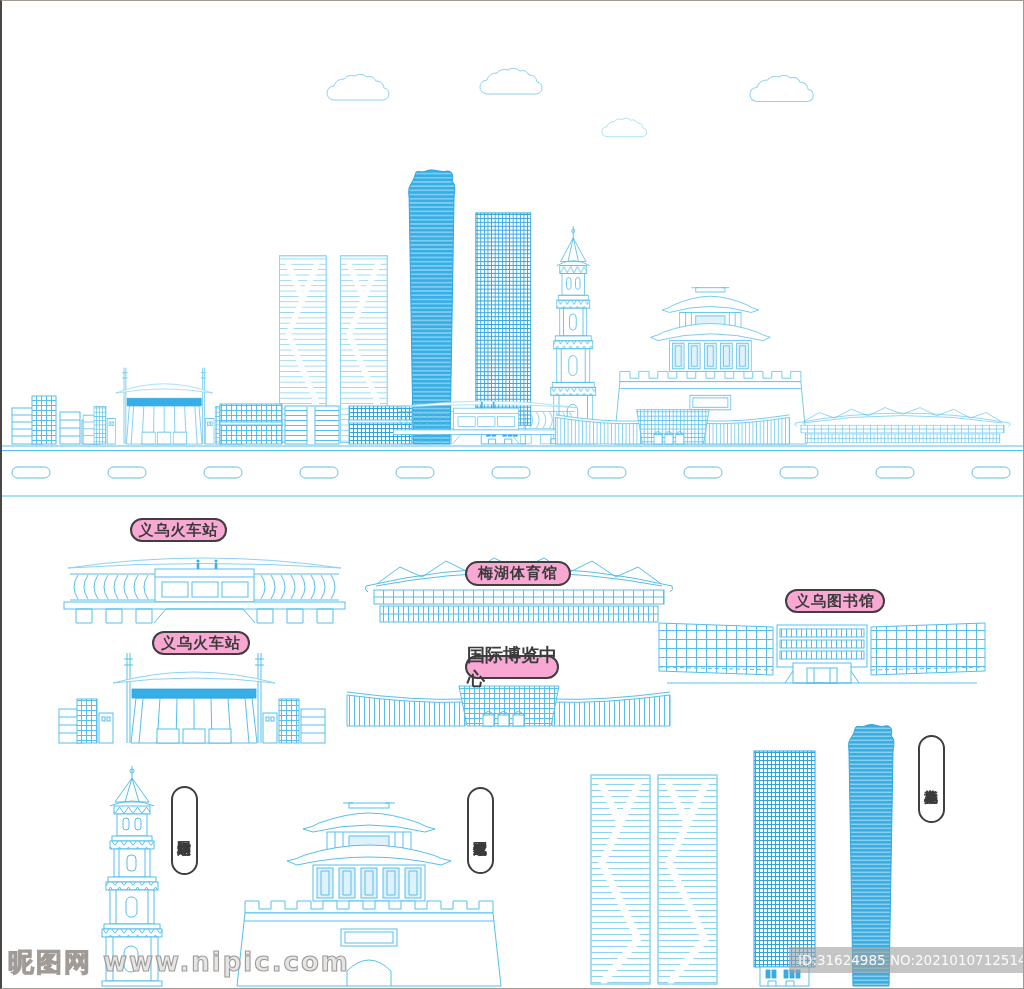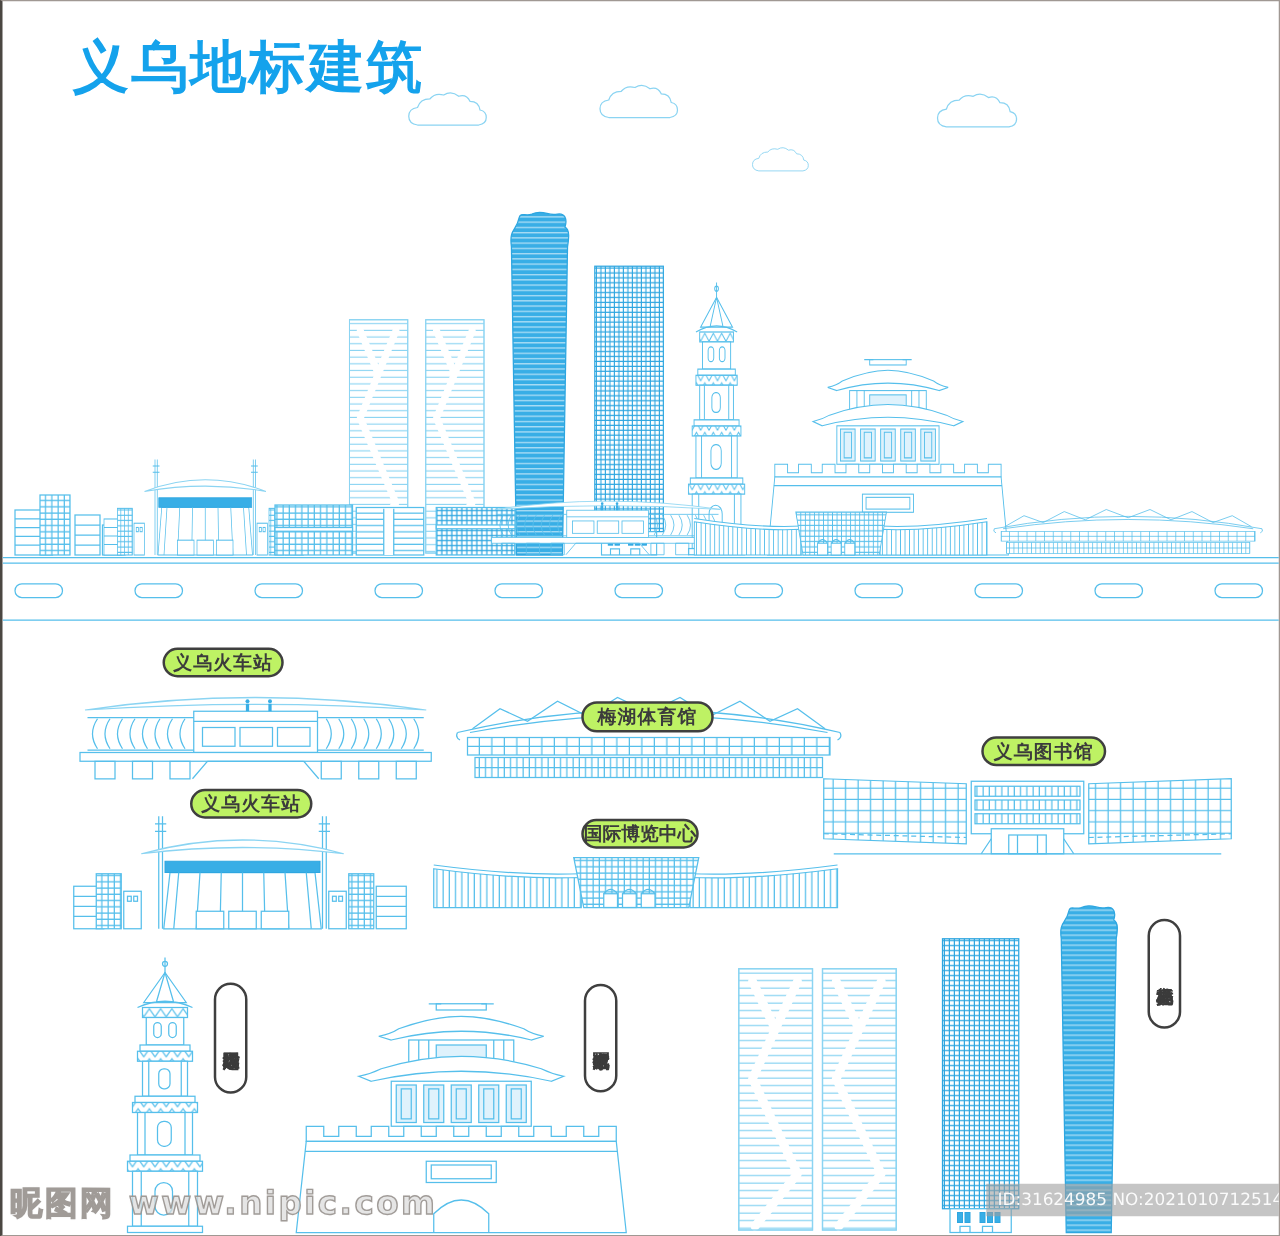--- a/index.html
+++ b/index.html
@@ -6,24 +6,24 @@
   #poster{position:relative;width:1024px;height:989px;background:#fff;overflow:hidden;
           box-sizing:border-box;border:1px solid #a09893;border-left:2px solid #4a4742;}
 
   
   .title{position:absolute;left:56px;top:28px;font-size:45px;font-weight:800;
          color:var(--accent);letter-spacing:2px;line-height:1.1;}
   .subtitle{position:absolute;left:58px;top:84px;font-size:17px;font-weight:700;
          color:var(--accent);letter-spacing:.5px;}
 
   
-  .pill{position:absolute;box-sizing:border-box;background:#bef264;border:2px solid #3f3f3f;
+  .pill{position:absolute;box-sizing:border-box;background:#f9a8d4;border:2px solid #3f3f3f;
         border-radius:13px;display:flex;align-items:center;justify-content:center;
         font-weight:700;color:var(--label-ink);font-size:15px;letter-spacing:1px;z-index:3;}
-  .pill.sm{font-size:15px;letter-spacing:0;}
+  .pill.sm{font-size:18px;letter-spacing:0;}
   .vpill{position:absolute;box-sizing:border-box;background:#fff;border:2px solid #3f3f3f;
         border-radius:14px;display:flex;align-items:center;justify-content:center;
         writing-mode:vertical-rl;text-orientation:upright;font-weight:700;
         color:var(--label-ink);font-size:13.5px;z-index:3;}
 
   
   .wm-left{position:absolute;left:6px;top:944px;z-index:5;font-size:26px;font-weight:800;
         letter-spacing:2px;color:rgba(255,255,255,.5);
         -webkit-text-stroke:1.1px rgba(152,146,142,.9);
         text-shadow:0 0 1px rgba(150,150,150,.5);white-space:nowrap;text-align:center;}
@@ -42,21 +42,20 @@
   svg .bf {fill:var(--fill-blue);stroke:var(--line-strong);stroke-width:.8;}
   svg .wd {stroke:#fff;fill:none;stroke-linecap:round;stroke-linejoin:round;}
   svg .tint{fill:#DFF2FC;stroke:var(--line);stroke-width:1;}
   .art{position:absolute;left:0;top:0;z-index:1;}
 </style>
 </head>
 <body>
 
 <div id="poster">
 
-  <div class="title">义乌地标建筑</div>
 
   <svg class="art" width="1024" height="989" viewBox="0 0 1024 989">
     <defs>
       <pattern id="pHL5" width="5" height="5" patternUnits="userSpaceOnUse">
           <path d="M0,4.5 H5" class="s"></path>
         </pattern>
       <pattern id="pHL6L" width="6" height="6" patternUnits="userSpaceOnUse">
           <path d="M0,5.5 H6" class="sl"></path>
         </pattern>
       <pattern id="pG5" width="5" height="5" patternUnits="userSpaceOnUse">

